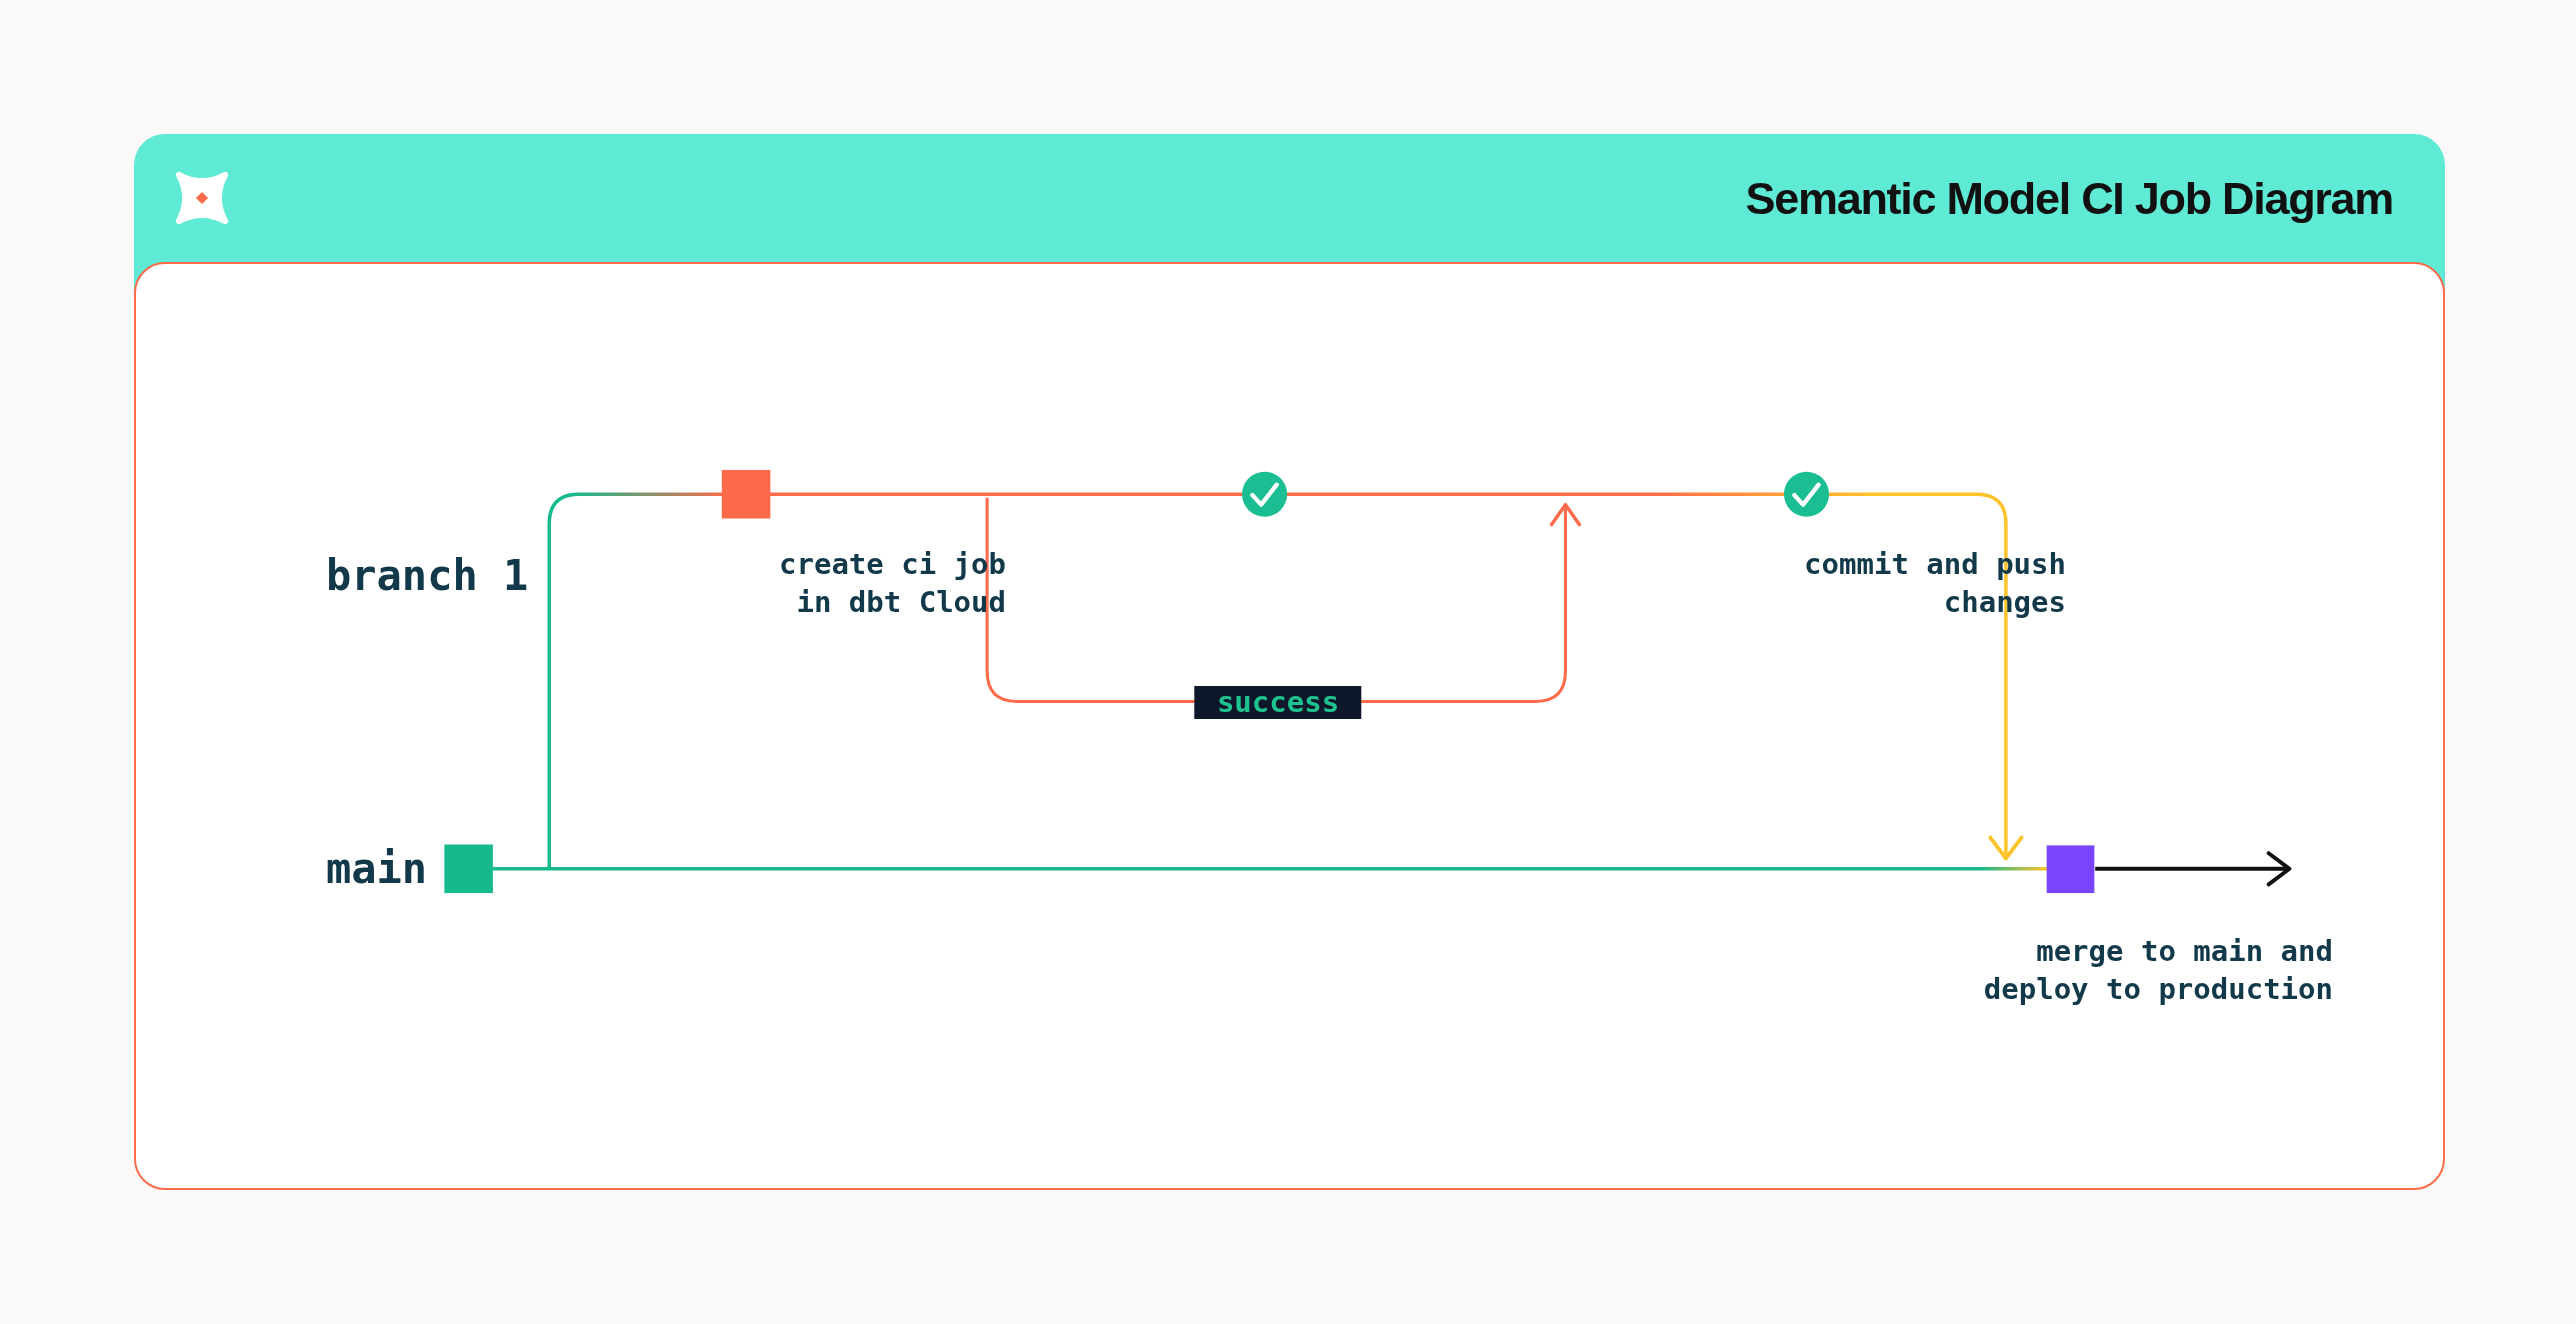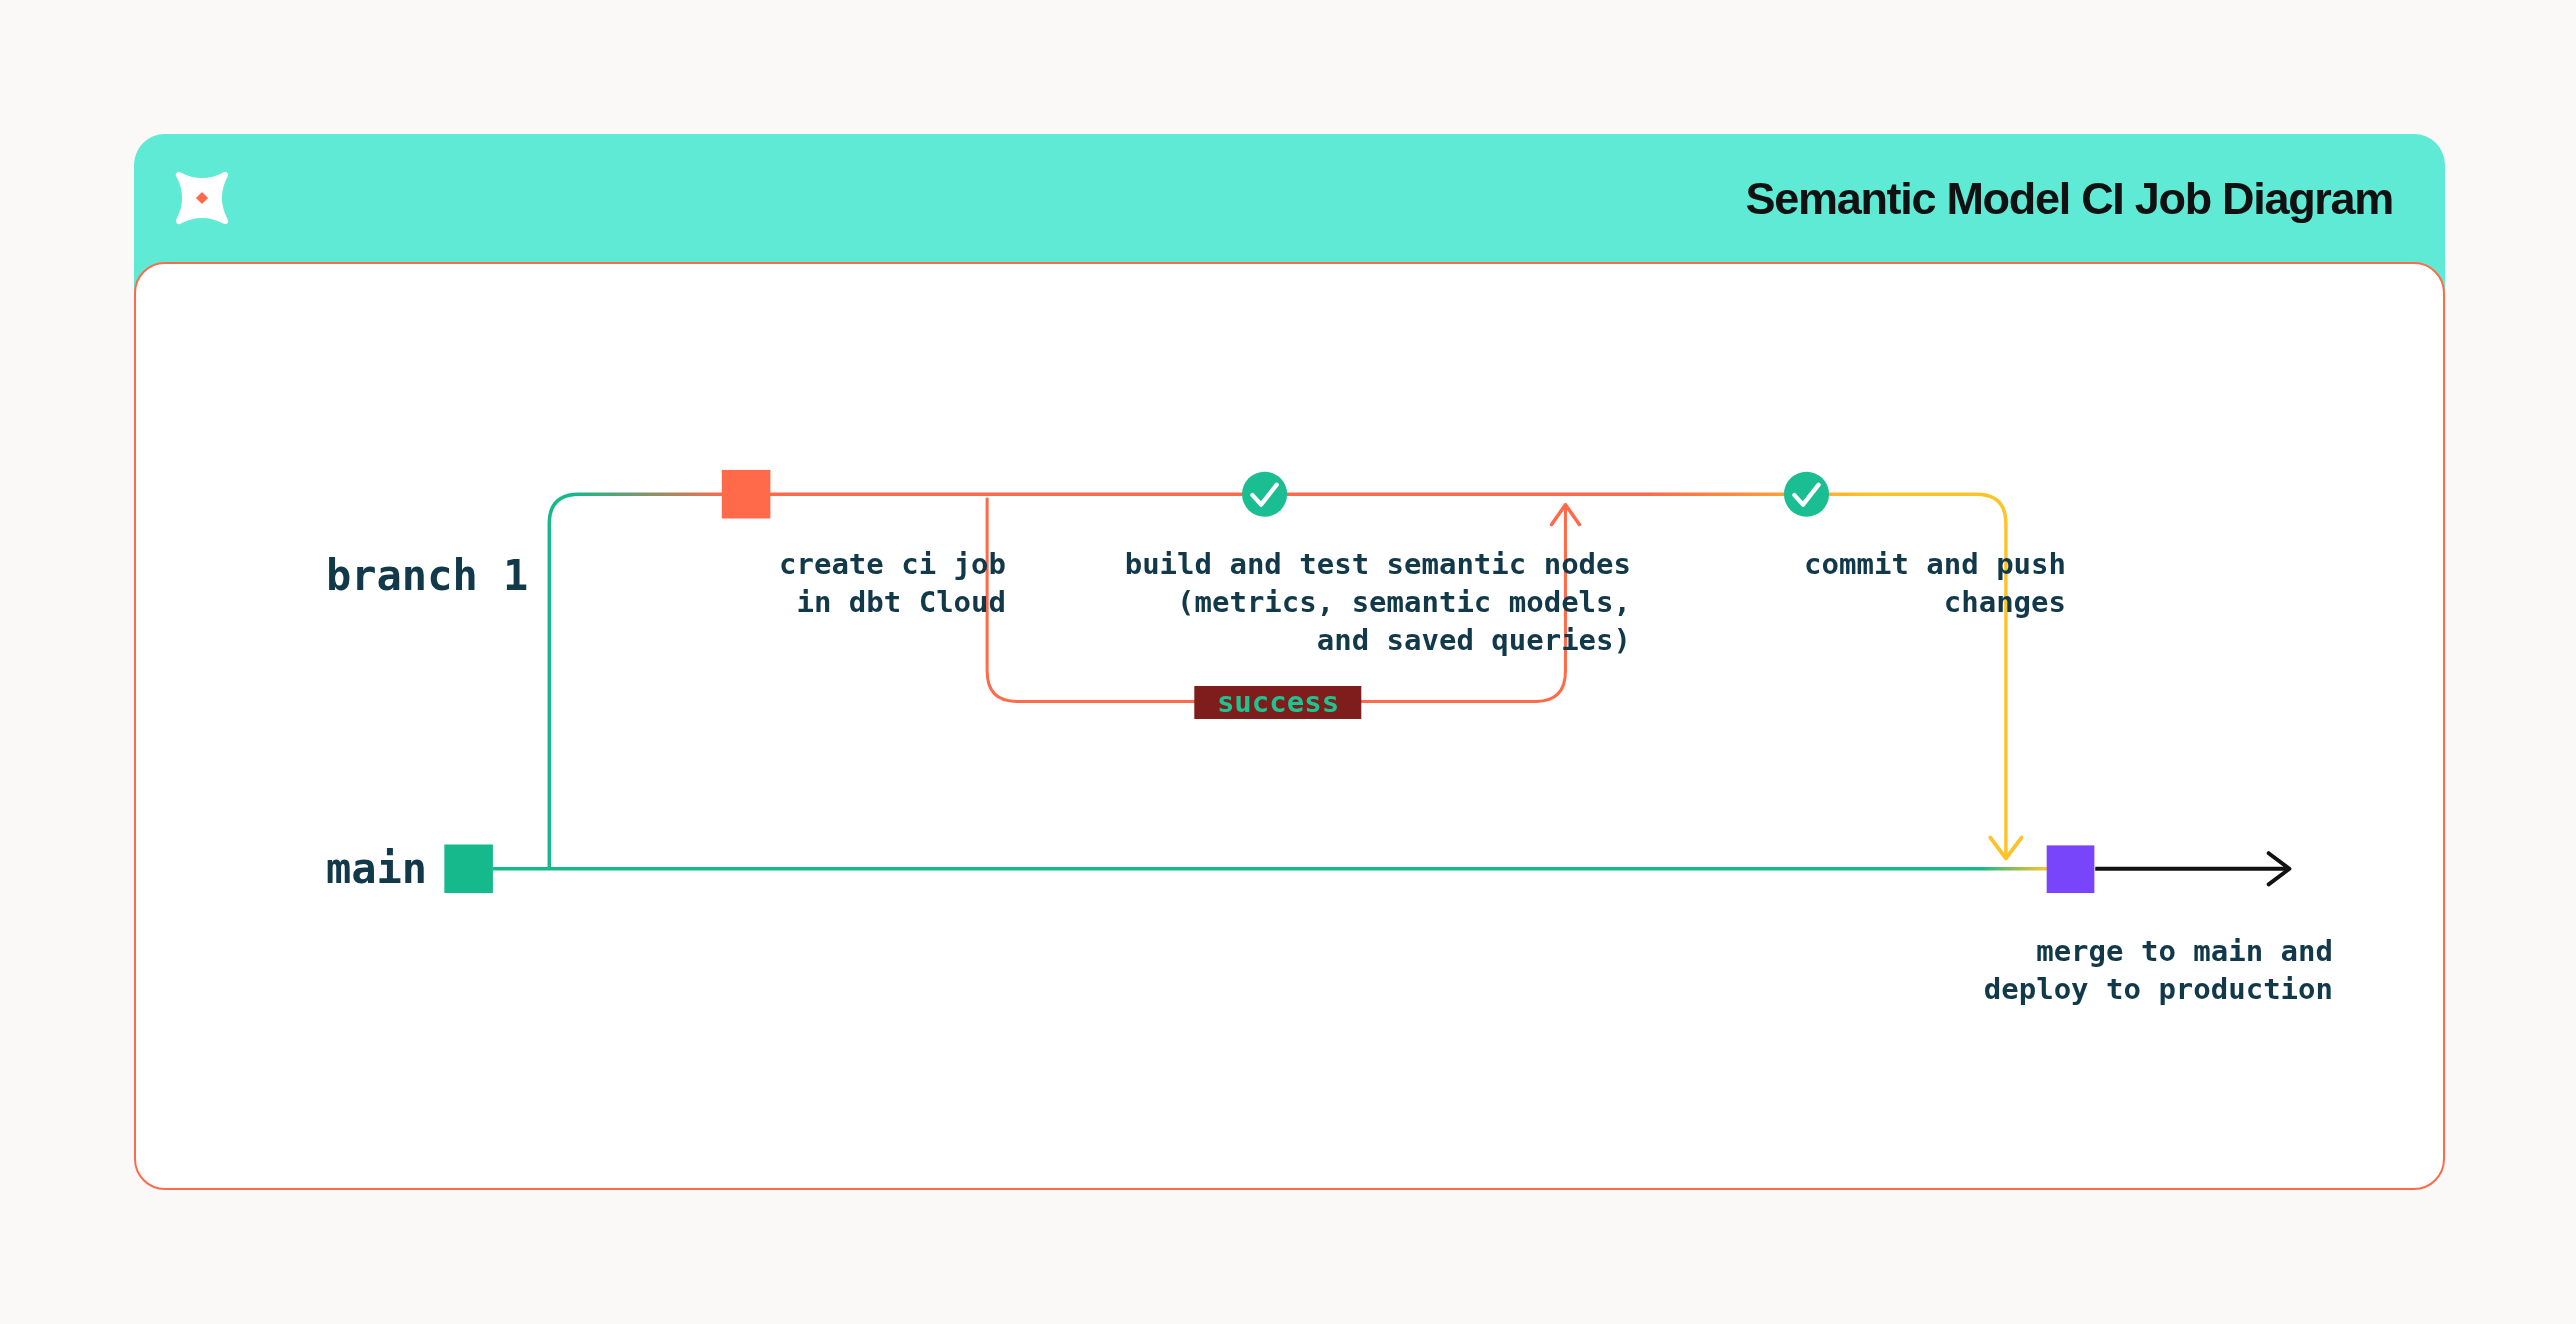--- a/index.html
+++ b/index.html
@@ -68,21 +68,21 @@
   #label-create  { left: 486px;  top: 545px; width: 520px; }
   #label-build   { left: 937px; top: 545px; width: 694px; }
   #label-commit  { left: 1546px; top: 545px; width: 520px; }
   #label-merge   { left: 1813px; top: 932px; width: 520px; }
 
   #label-success {
     left: 1278px; top: 686px;
     transform: translateX(-50%);
     font-size: 29px; line-height: 33px;
     color: #1FC38F;
-    background: #7f1d1d;
+    background: #0f172a;
     padding: 0 22.6px;
     white-space: nowrap;
   }
 </style>
 </head>
 <body>
 
 <div class="page">
 
   <div class="card-header">
@@ -137,23 +137,20 @@
       <circle cx="2083" cy="570" r="26" fill="#1BBE93"></circle>
       <polyline points="2069,571 2079,582 2097,559" fill="none" stroke="#FFFFFF" stroke-width="5" stroke-linecap="round" stroke-linejoin="round"></polyline>
     </g>
   </svg>
 
   <div class="mono-label lane-label" id="label-branch1">branch 1</div>
   <div class="mono-label lane-label" id="label-main">main</div>
 
   <div class="mono-label node-label" id="label-create">create ci job
 in dbt Cloud</div>
-  <div class="mono-label node-label" id="label-build">build and test semantic nodes
-(metrics, semantic models,
-and saved queries)</div>
   <div class="mono-label" id="label-success">success</div>
   <div class="mono-label node-label" id="label-commit">commit and push
 changes</div>
   <div class="mono-label node-label" id="label-merge">merge to main and
 deploy to production</div>
 
 </div>
 
 
 </body></html>

